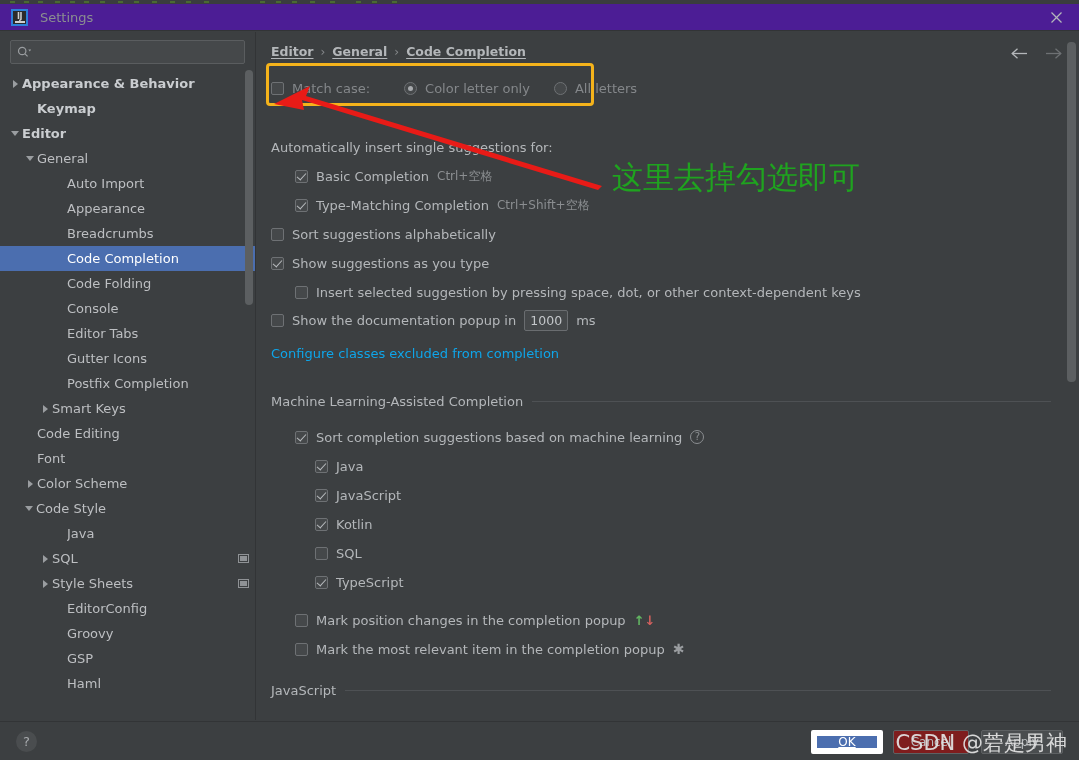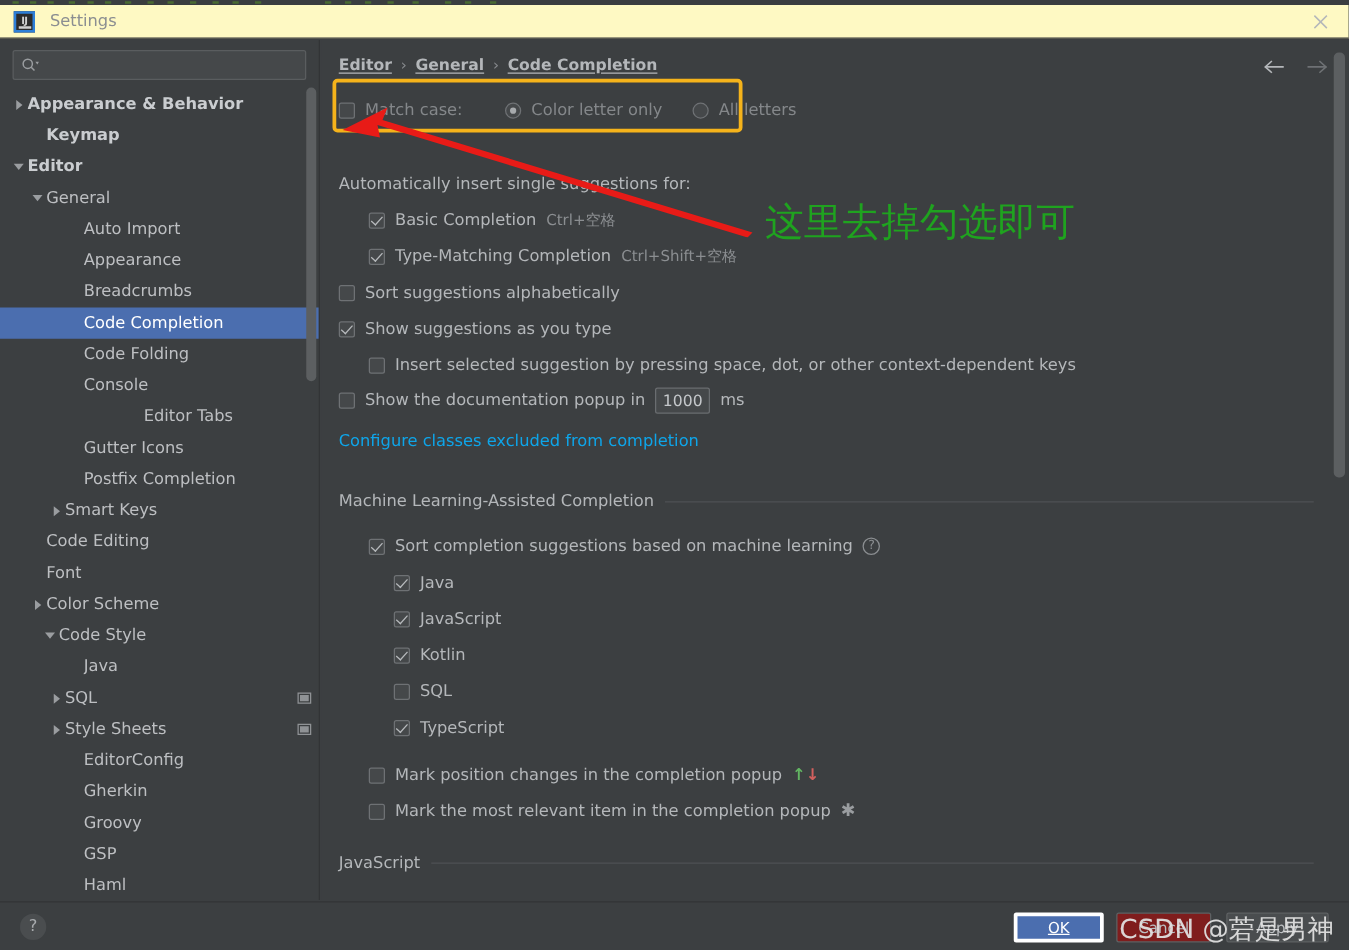--- a/index.html
+++ b/index.html
@@ -21,21 +21,21 @@
     background: #3a3d3f;
     overflow: hidden;
   }
   .desktop-sliver .dash {
     position: absolute; top: 1px; width: 5px; height: 2px; background: #4a6b32;
   }
 
   
   .titlebar {
     position: absolute; left: 0; top: 4px; width: 1079px; height: 27px;
-    background: #fef9c3;
+    background: #4c1d95;
     border-bottom: 1px solid #323436;
     display: flex; align-items: center;
   }
   .ij-logo {
     width: 17px; height: 17px; margin-left: 11px;
     border: 2px solid #2d7fd8;
     background: #2b2b2b;
     display: flex; align-items: center; justify-content: center;
     position: relative;
   }
@@ -207,21 +207,21 @@
     background: #4a4d4f; color: #a8abae;
     font-size: 13px; text-align: center; line-height: 21px;
   }
   .btn {
     position: absolute; top: 8px; height: 24px;
     border-radius: 2px; font-size: 12px;
     display: flex; align-items: center; justify-content: center;
   }
   .btn-ok {
     right: 196px; width: 72px;
-    background: #4b6eaf; color: #ffffff; border: 3px solid #ffffff; text-decoration: underline;
+    background: #4b6eaf; color: #ffffff; border: 6px solid #ffffff; text-decoration: underline;
   }
   .btn-cancel {
     right: 110px; width: 76px;
     background: #7f1d1d; color: #bcbfc2; border: 1px solid #5e6163;
   }
   .btn-apply {
     right: 16px; width: 82px;
     background: #4a4d4f; color: #bcbfc2; border: 1px solid #5e6163;
   }
   .watermark {
@@ -337,21 +337,21 @@
           <span class="tree-label">Code Completion</span>
         </div>
         <div class="tree-item" style="padding-left: 53px;">
           <span class="tw"></span>
           <span class="tree-label">Code Folding</span>
         </div>
         <div class="tree-item" style="padding-left: 53px;">
           <span class="tw"></span>
           <span class="tree-label">Console</span>
         </div>
-        <div class="tree-item" style="padding-left: 53px; margin-left: 48px;">
+        <div class="tree-item" style="padding-left: 53px;">
           <span class="tw"></span>
           <span class="tree-label">Editor Tabs</span>
         </div>
         <div class="tree-item" style="padding-left: 53px;">
           <span class="tw"></span>
           <span class="tree-label">Gutter Icons</span>
         </div>
         <div class="tree-item" style="padding-left: 53px;">
           <span class="tw"></span>
           <span class="tree-label">Postfix Completion</span>
@@ -369,21 +369,21 @@
         <div class="tree-item" style="padding-left: 23px;">
           <span class="tw"></span>
           <span class="tree-label">Font</span>
         </div>
         <div class="tree-item" style="padding-left: 23px;">
           <span class="tw">
             <span class="chev chev-right"></span>
           </span>
           <span class="tree-label">Color Scheme</span>
         </div>
-        <div class="tree-item" style="padding-left: 33px;">
+        <div class="tree-item" style="padding-left: 22px;">
           <span class="tw">
             <span class="chev chev-down"></span>
           </span>
           <span class="tree-label">Code Style</span>
         </div>
         <div class="tree-item" style="padding-left: 53px;">
           <span class="tw"></span>
           <span class="tree-label">Java</span>
         </div>
         <div class="tree-item" style="padding-left: 38px;">
@@ -396,24 +396,20 @@
         <div class="tree-item" style="padding-left: 38px;">
           <span class="tw">
             <span class="chev chev-right"></span>
           </span>
           <span class="tree-label">Style Sheets</span>
           <span class="tree-badge"></span>
         </div>
         <div class="tree-item" style="padding-left: 53px;">
           <span class="tw"></span>
           <span class="tree-label">EditorConfig</span>
-        </div>
-        <div class="tree-item" style="padding-left: 53px;">
-          <span class="tw"></span>
-          <span class="tree-label">Gherkin</span>
         </div>
         <div class="tree-item" style="padding-left: 53px;">
           <span class="tw"></span>
           <span class="tree-label">Groovy</span>
         </div>
         <div class="tree-item" style="padding-left: 53px;">
           <span class="tw"></span>
           <span class="tree-label">GSP</span>
         </div>
         <div class="tree-item" style="padding-left: 53px; text-align: right;">

